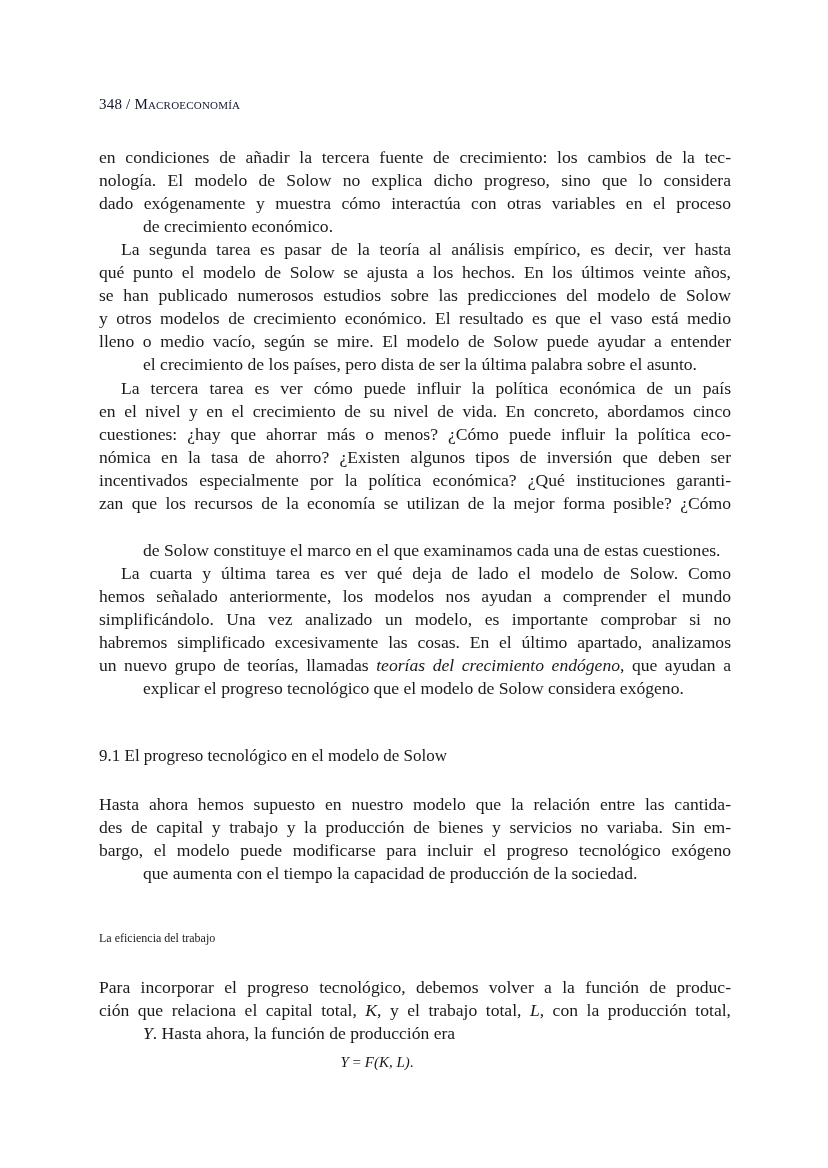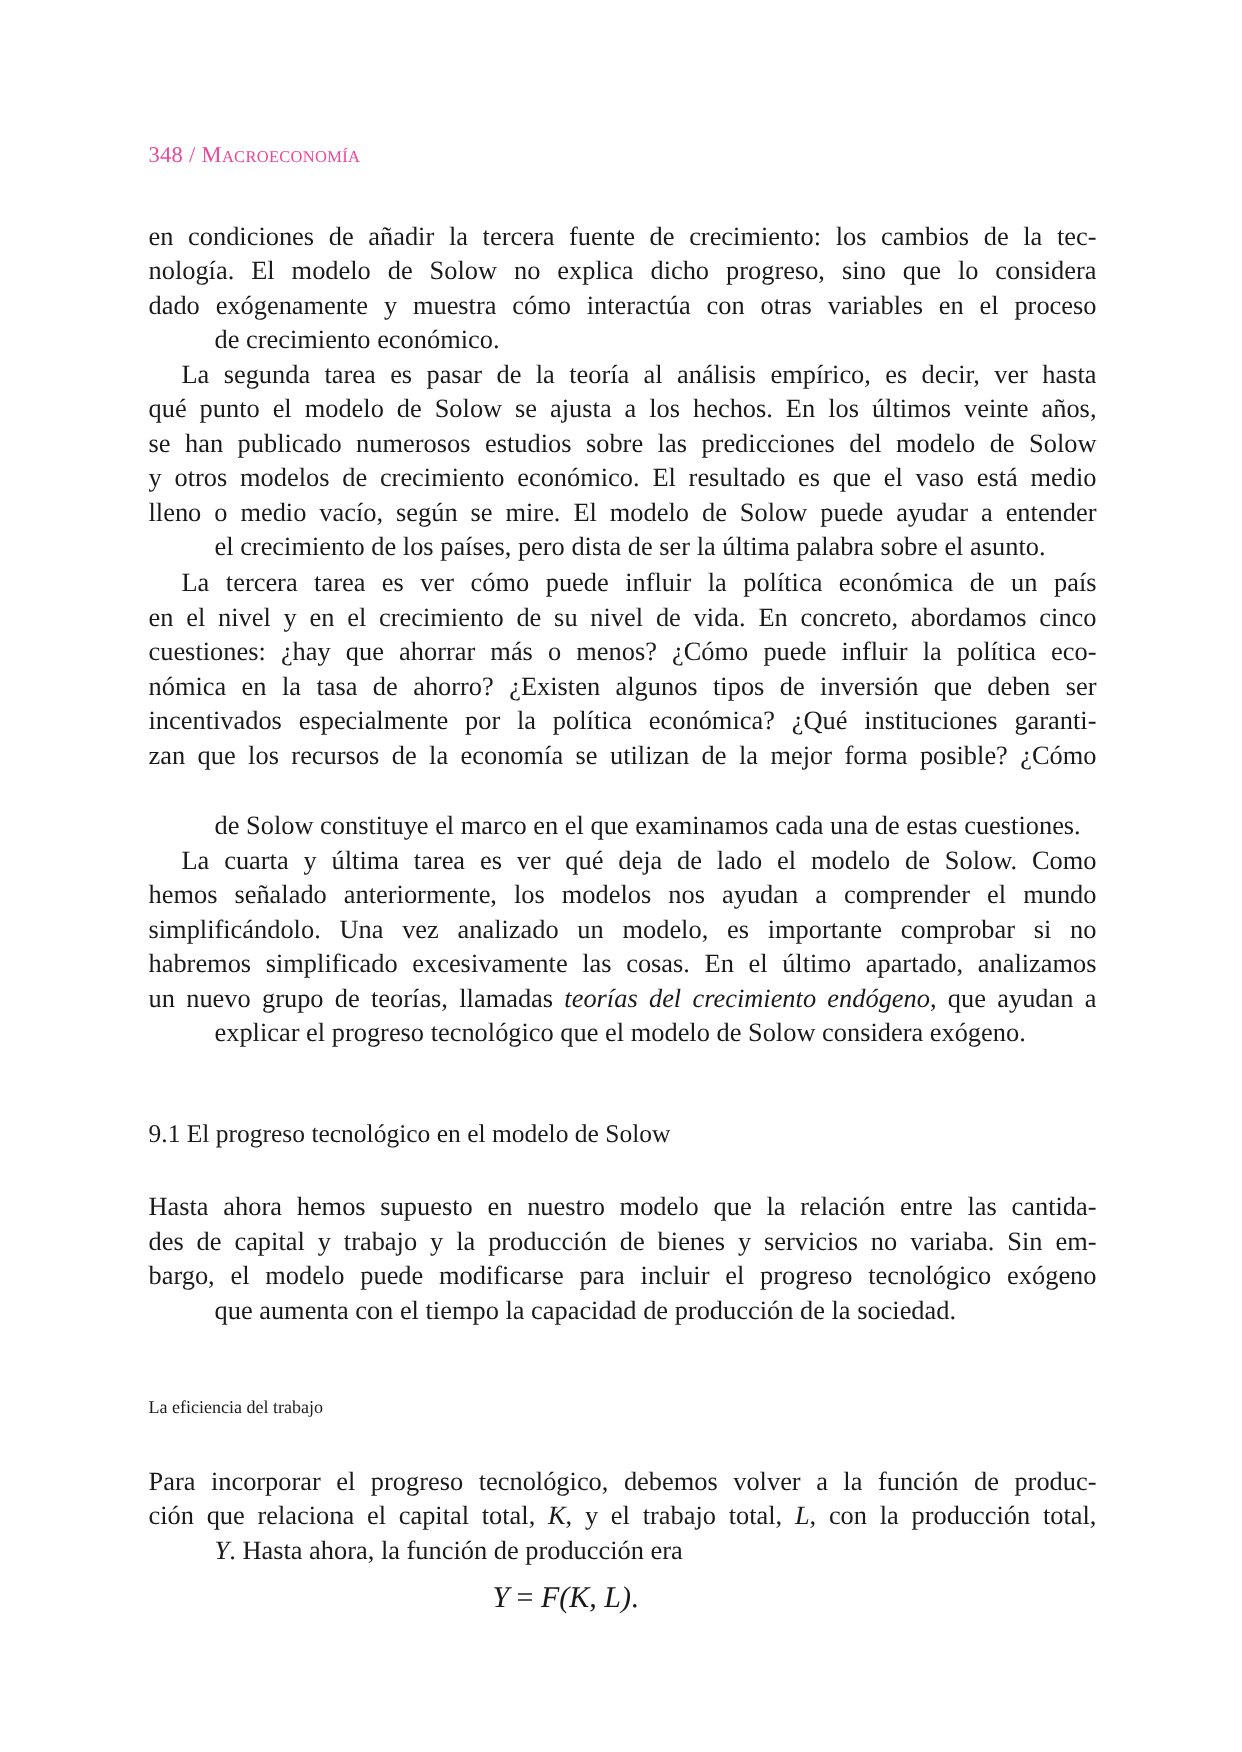--- a/index.html
+++ b/index.html
@@ -19,21 +19,21 @@
       position: absolute;
       left: 0; top: 0;
       width: 828px; height: 1168px;
     }
     .running-head {
       position: absolute;
       left: 99px;
       top: 96px;
       font-size: 15px;
       letter-spacing: 0.2px;
-      color: #ec4899;
+      color: #0f172a;
     }
     .running-head .title {
       font-variant: small-caps;
     }
     .line {
       position: absolute;
       left: 99px;
       width: 632px;
       font-size: 17.6px;
       line-height: 23.3px;
@@ -56,21 +56,21 @@
       left: 99px;
       font-weight: normal;
       font-size: 17px;
       white-space: nowrap;
     }
     .equation {
       position: absolute;
       left: 0;
       width: 748px;
       text-align: center;
-      font-size: 20px;
+      font-size: 15px;
       top: 1054px;
     }
     .equation .inner {
       margin-left: 6px;
     }
     .ital { font-style: italic; }
   </style>
 </head>
 <body>
 

